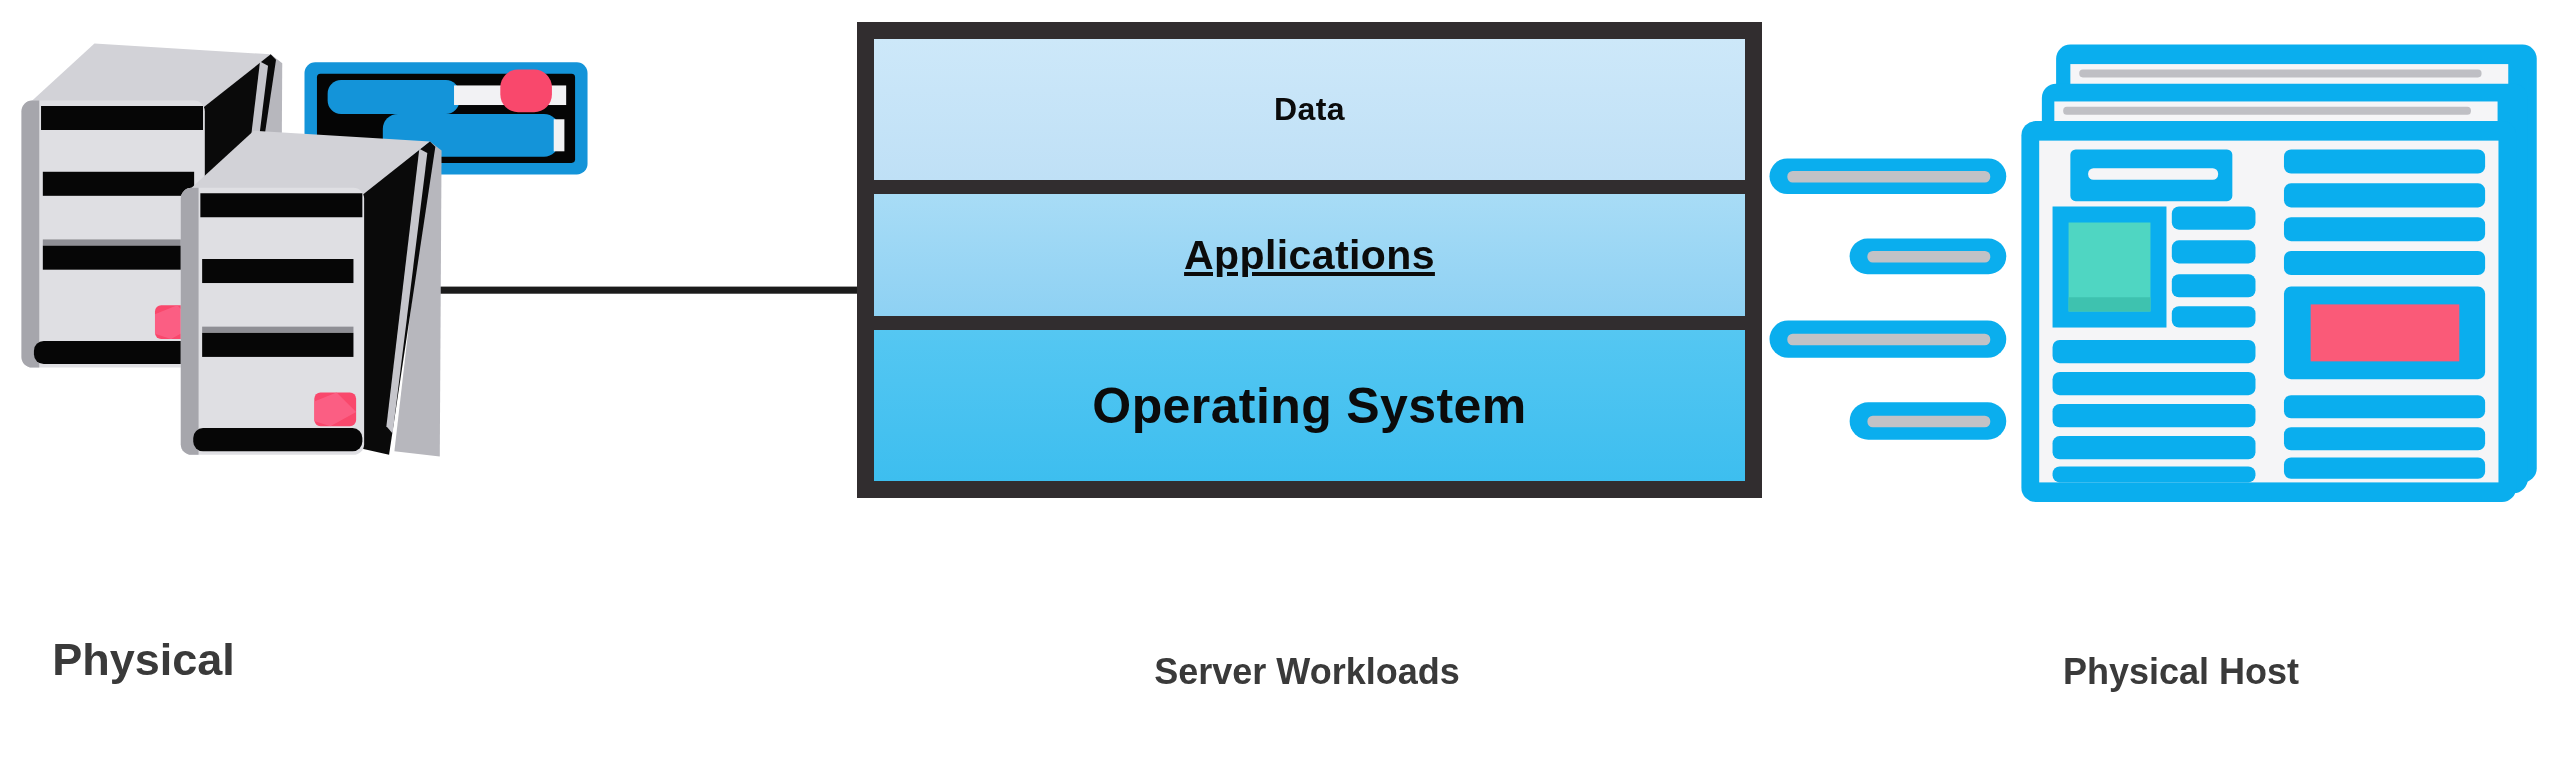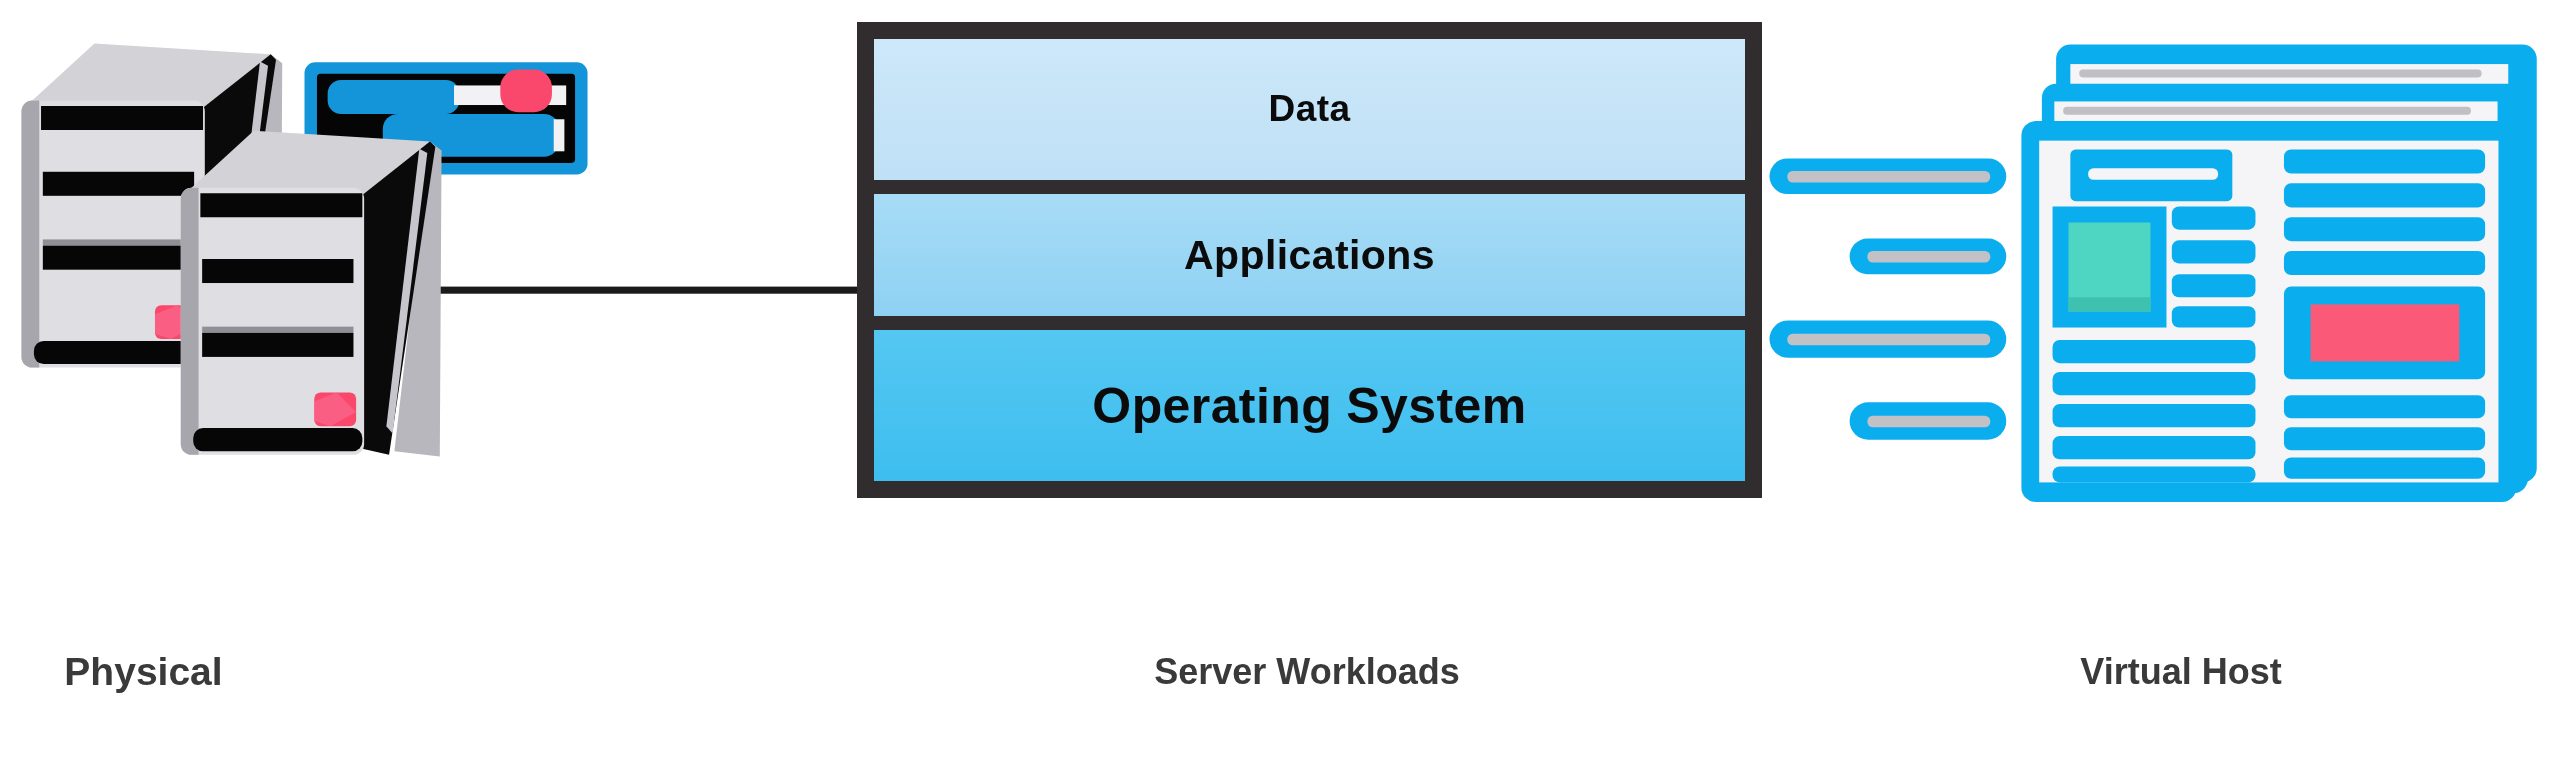--- a/index.html
+++ b/index.html
@@ -11,30 +11,30 @@
   
   .stack{
     position:absolute;left:857px;top:22px;width:905px;height:476px;
     box-sizing:border-box;border:17px solid #312d2f;background:#312d2f;
     display:flex;flex-direction:column;
   }
   .stack .layer{
     display:flex;align-items:center;justify-content:center;
     font-weight:700;color:#0b0b0b;letter-spacing:0.4px;
   }
-  .layer-data{height:156px;background:linear-gradient(#cde8f9,#bfe0f6);font-size:37px;}
+  .layer-data{height:156px;background:linear-gradient(#cde8f9,#bfe0f6);font-size:32px;}
   .layer-divider{height:16px;background:#312d2f;}
-  .layer-apps{height:135px;background:linear-gradient(#a8dcf6,#8ed1f3);font-size:41px;}
+  .layer-apps{height:135px;background:linear-gradient(#a8dcf6,#8ed1f3);font-size:41px;text-decoration:underline;}
   .layer-os{height:167px;background:linear-gradient(#55c7f2,#3dbeef);font-size:50px;}
   
   .caption{
     position:absolute;color:#3a3a3a;font-weight:700;text-align:center;
     font-size:36px;line-height:1.42;white-space:nowrap;
   }
-  .caption-physical{left:0px;top:644px;width:287px;font-size:39px;}
+  .caption-physical{left:0px;top:628px;width:287px;font-size:45px;}
   .caption-workloads{left:951px;top:646px;width:712px;}
   .caption-virtual{left:1914px;top:646px;width:534px;}
 </style>
 </head>
 <body>
 
 <div id="canvas">
 
   <svg id="icons-svg" width="2576" height="769" viewBox="0 0 2894 864">
 
@@ -133,16 +133,16 @@
     <div class="layer-divider"></div>
     <div class="layer layer-apps">Applications</div>
     <div class="layer-divider"></div>
     <div class="layer layer-os">Operating System</div>
   </div>
 
   <div class="caption caption-physical">
     <div>Physical</div>
   </div>
   <div class="caption caption-workloads">Server Workloads</div>
-  <div class="caption caption-virtual">Virtual Host</div>
+  <div class="caption caption-virtual">Physical Host</div>
 
 </div>
 
 
 </body></html>

